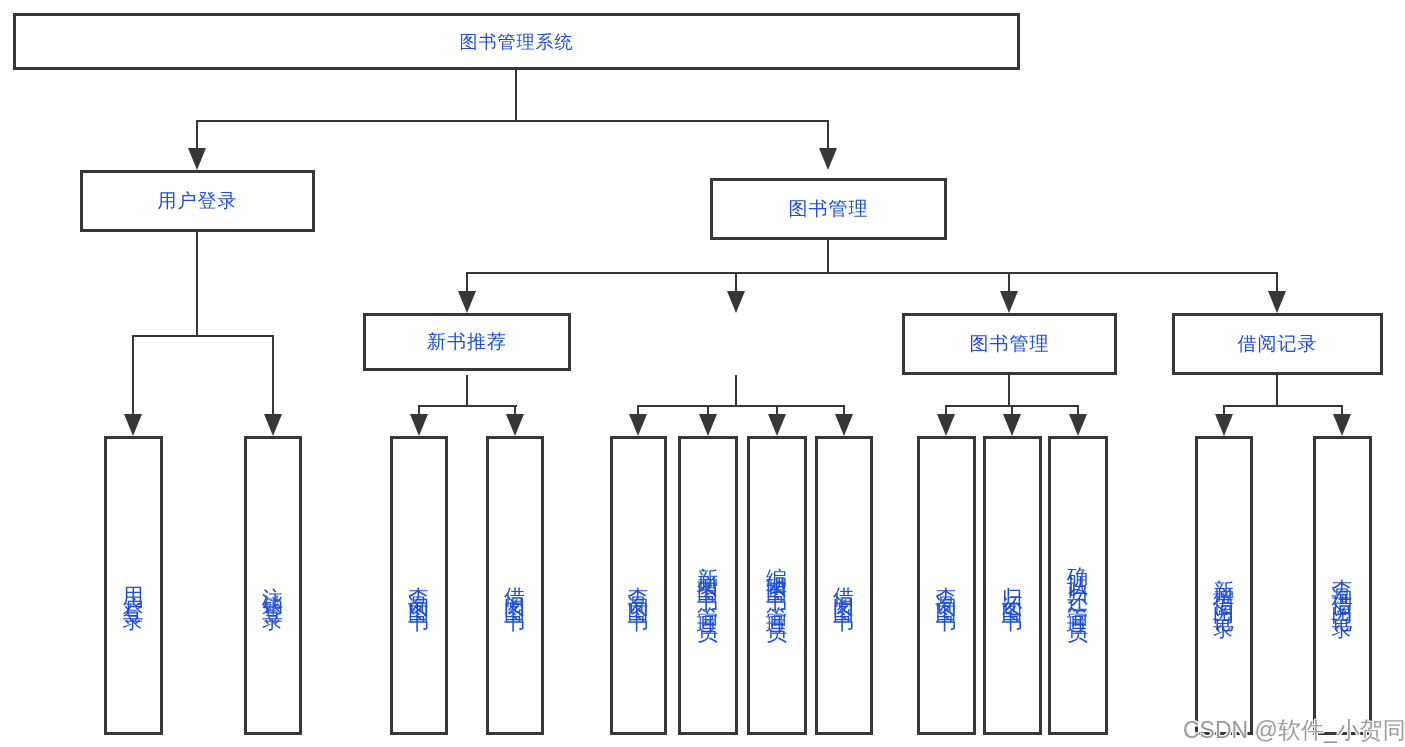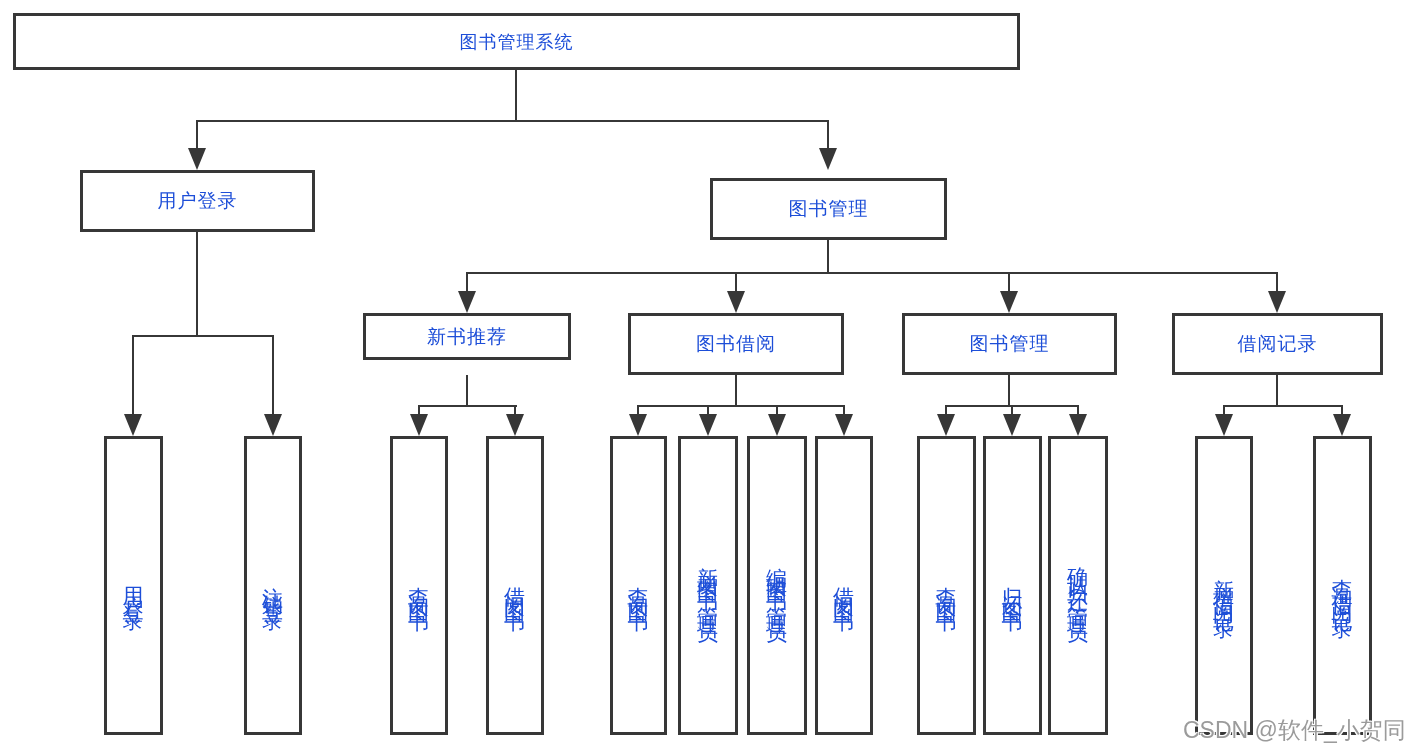--- a/index.html
+++ b/index.html
@@ -32,22 +32,21 @@
 </head>
 <body>
 
 <div class="canvas">
 
   <div class="box root" style="left:13px;top:13px;width:1007px;height:57px;">图书管理系统</div>
 
   <div class="box hbox" style="left:80px;top:170px;width:235px;height:62px;">用户登录</div>
   <div class="box hbox" style="left:710px;top:178px;width:237px;height:62px;">图书管理</div>
 
-  <div class="box hbox" style="left:363px;top:313px;width:208px;height:47px;">新书推荐</div>
-  <div class="box hbox" style="left:628px;top:313px;width:216px;height:62px;">图书借阅</div>
+  <div class="box hbox" style="left:363px;top:313px;width:208px;height:58px;">新书推荐</div>
   <div class="box hbox" style="left:902px;top:313px;width:215px;height:62px;">图书管理</div>
   <div class="box hbox" style="left:1172px;top:313px;width:211px;height:62px;">借阅记录</div>
 
   <div class="box vbox" style="left:104px;top:436px;width:59px;height:299px;">用户登录</div>
   <div class="box vbox" style="left:244px;top:436px;width:58px;height:299px;">注销登录</div>
 
   <div class="box vbox" style="left:390px;top:436px;width:58px;height:299px;">查询图书</div>
   <div class="box vbox" style="left:486px;top:436px;width:58px;height:299px;">借阅图书</div>
 
   <div class="box vbox" style="left:610px;top:436px;width:57px;height:299px;">查询图书</div>

